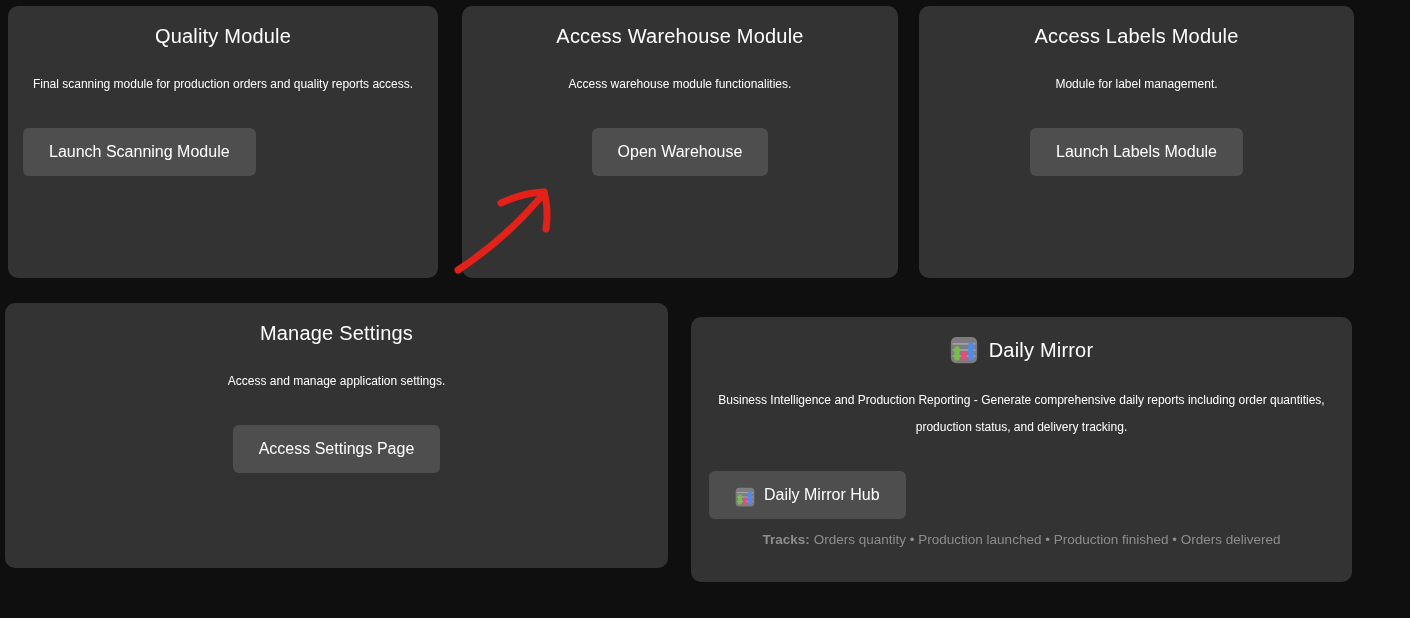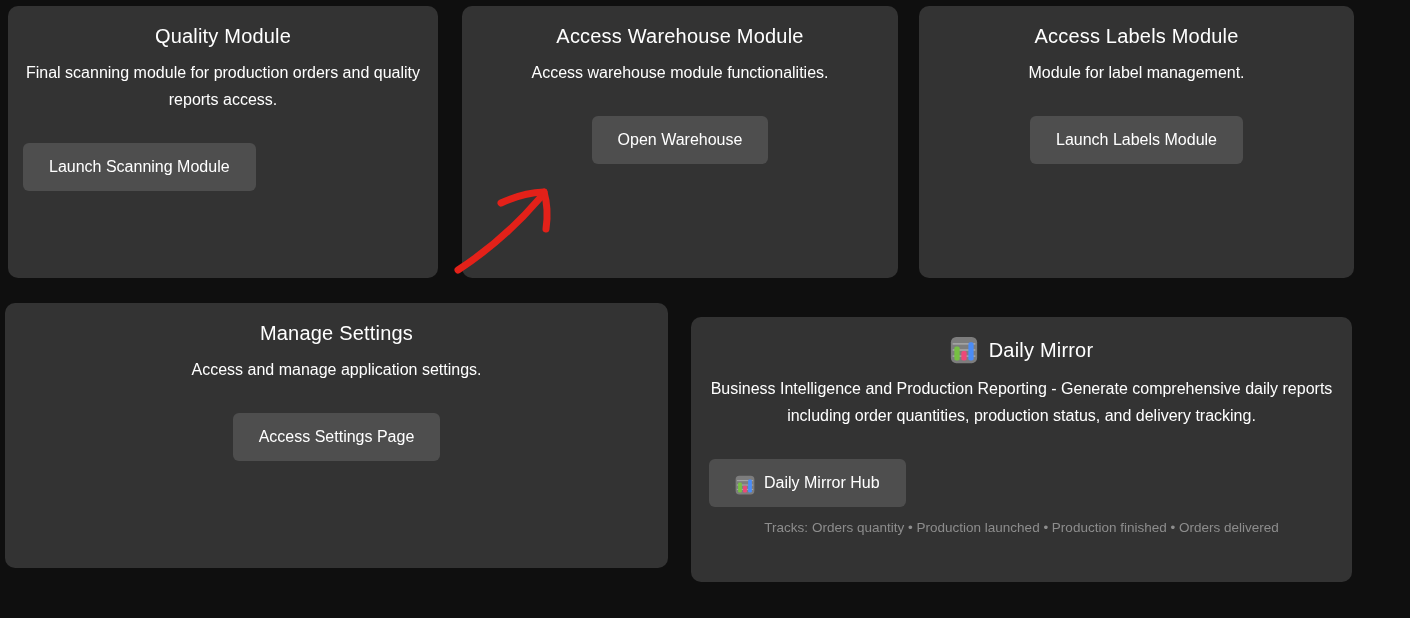--- a/index.html
+++ b/index.html
@@ -38,23 +38,23 @@
   #card-settings  { left: 5px;   top: 303px; width: 663px; height: 265px; }
   #card-daily     { left: 691px; top: 317px; width: 661px; height: 265px; }
 
   .card h2 {
     font-size: 20px;
     font-weight: 400;
     margin-top: 19px;
     letter-spacing: 0.2px;
   }
   .card .desc {
-    font-size: 16px;
+    font-size: 12px;
     line-height: 27px;
-    margin: 11px auto 0;
+    margin: 23px auto 0;
     max-width: 402px;
   }
   #card-daily .desc { max-width: 625px; }
 
   .btn {
     display: inline-flex;
     align-items: flex-end;
     gap: 9px;
     background: var(--button-bg);
     color: var(--text);
@@ -87,21 +87,21 @@
   .emoji .ln   { stroke: var(--icon-line); stroke-width: 1.6; }
   .emoji .green { fill: var(--icon-green); }
   .emoji .pink  { fill: var(--icon-pink); }
   .emoji .blue  { fill: var(--icon-blue); }
 
   .tracks {
     margin-top: 13px;
     font-size: 13.5px;
     color: var(--muted);
   }
-  .tracks .tracks-label { font-weight: 400; margin-right: 4px; }
+  .tracks .tracks-label { font-weight: 700; margin-right: 4px; }
 
   #annotation-arrow {
     position: absolute;
     left: 0; top: 0;
     width: 1410px; height: 618px;
     pointer-events: none;
     z-index: 5;
   }
   #annotation-arrow path {
     fill: none;

